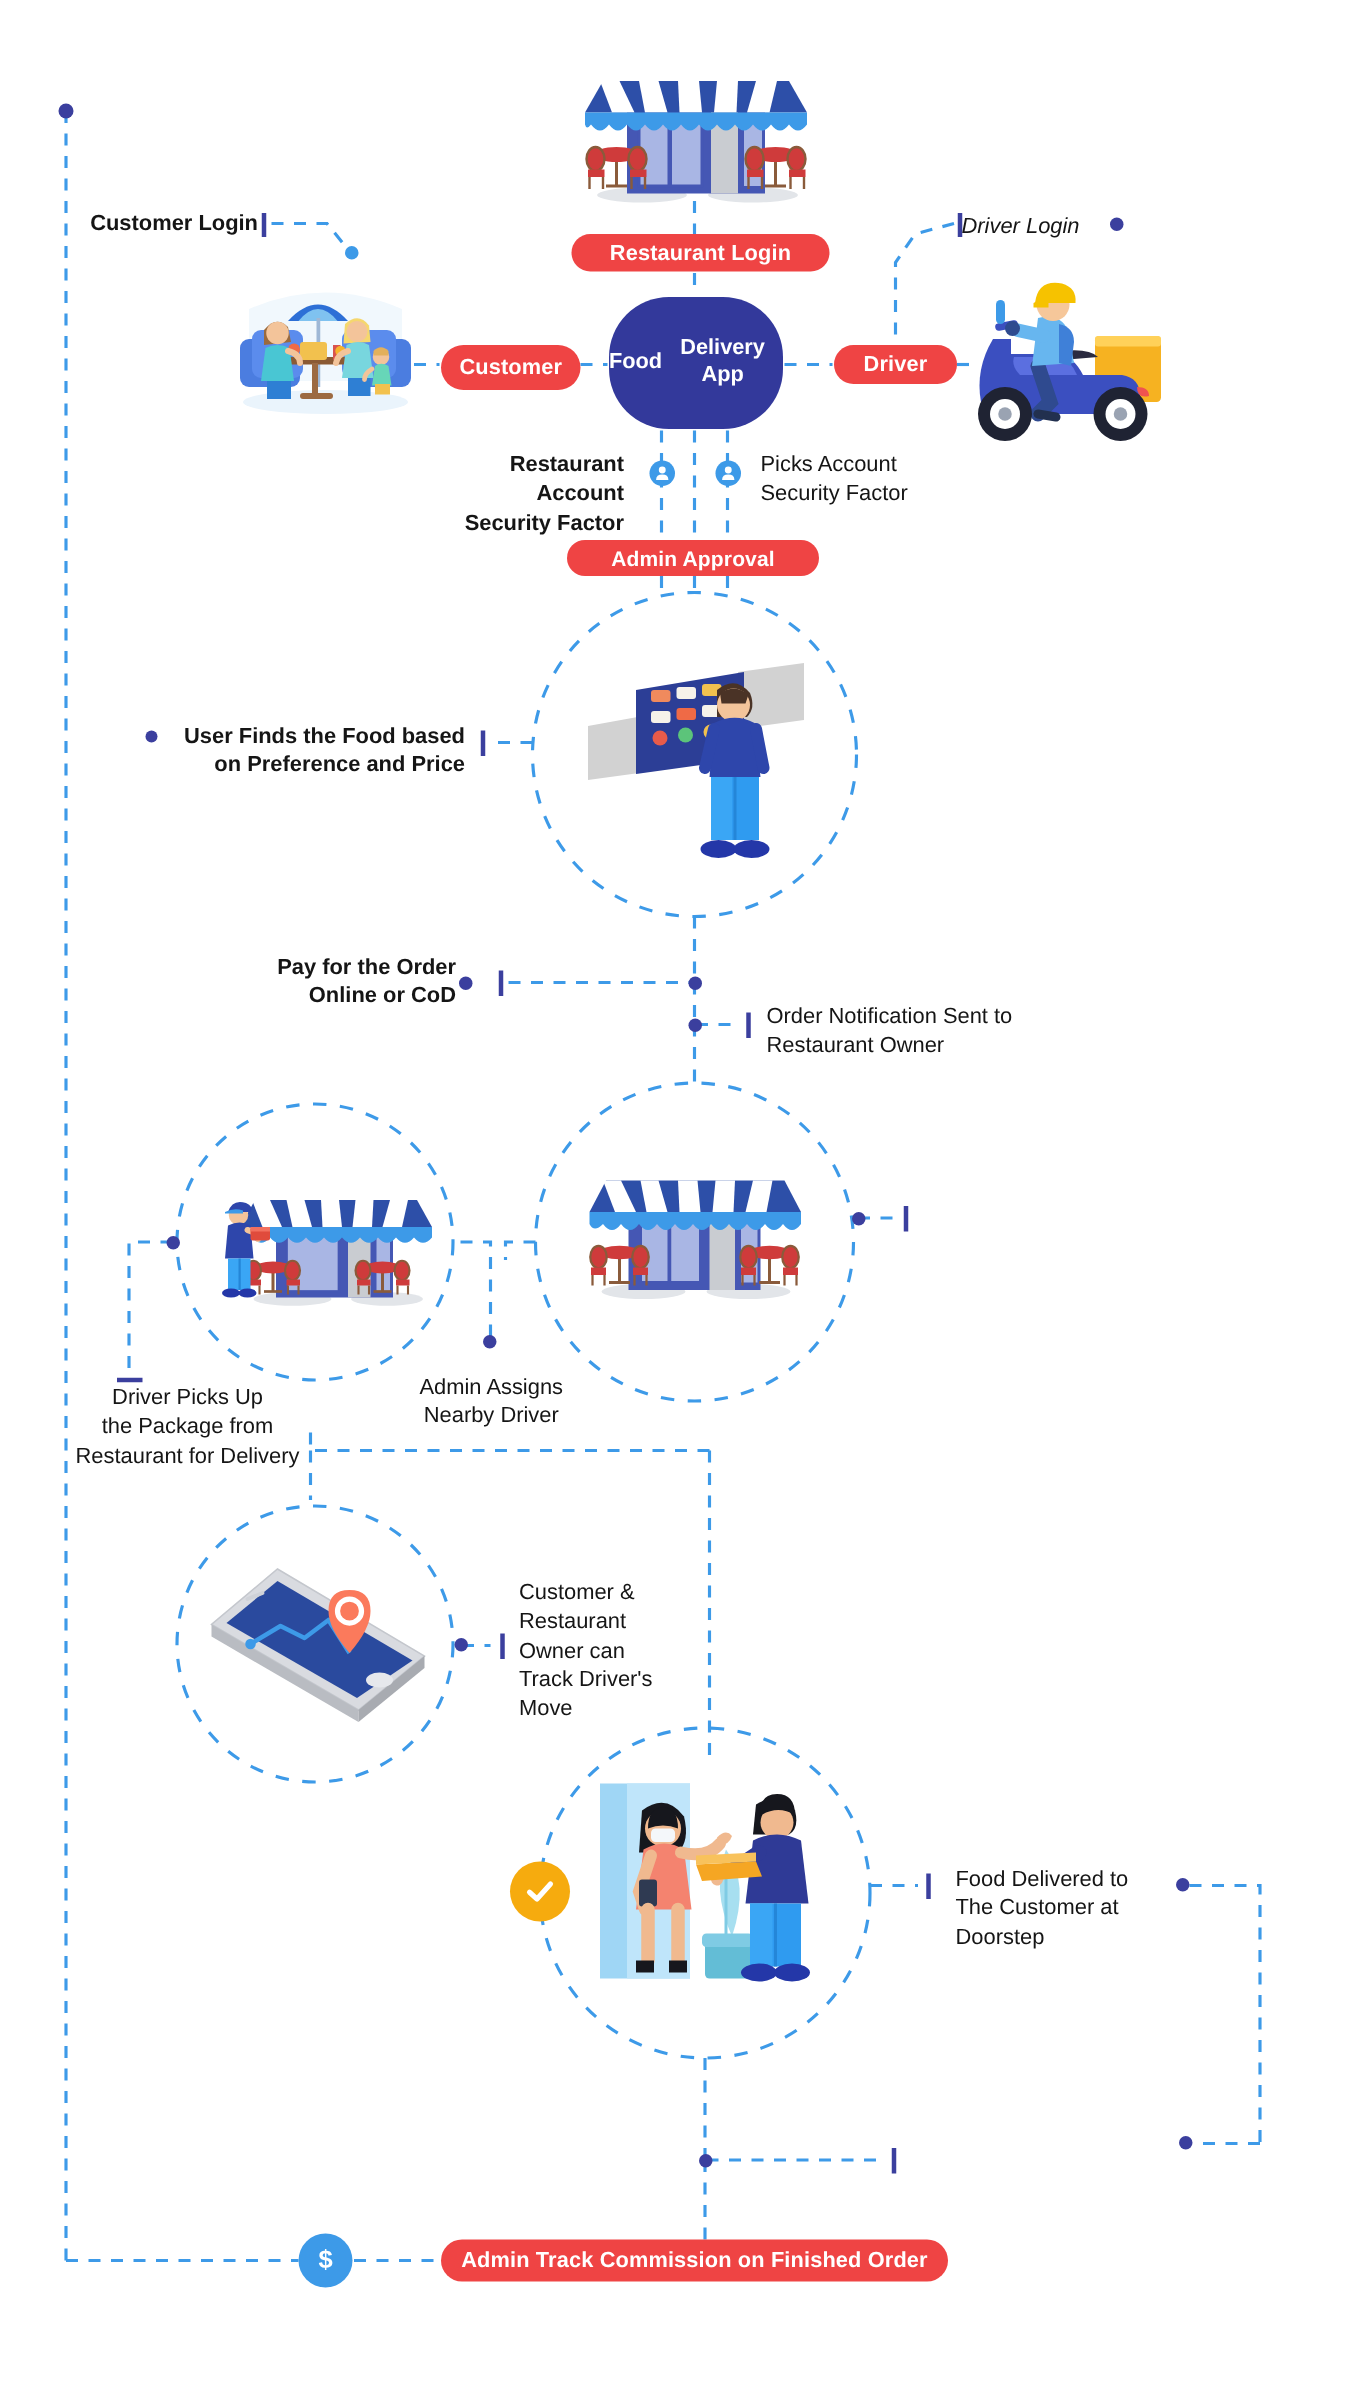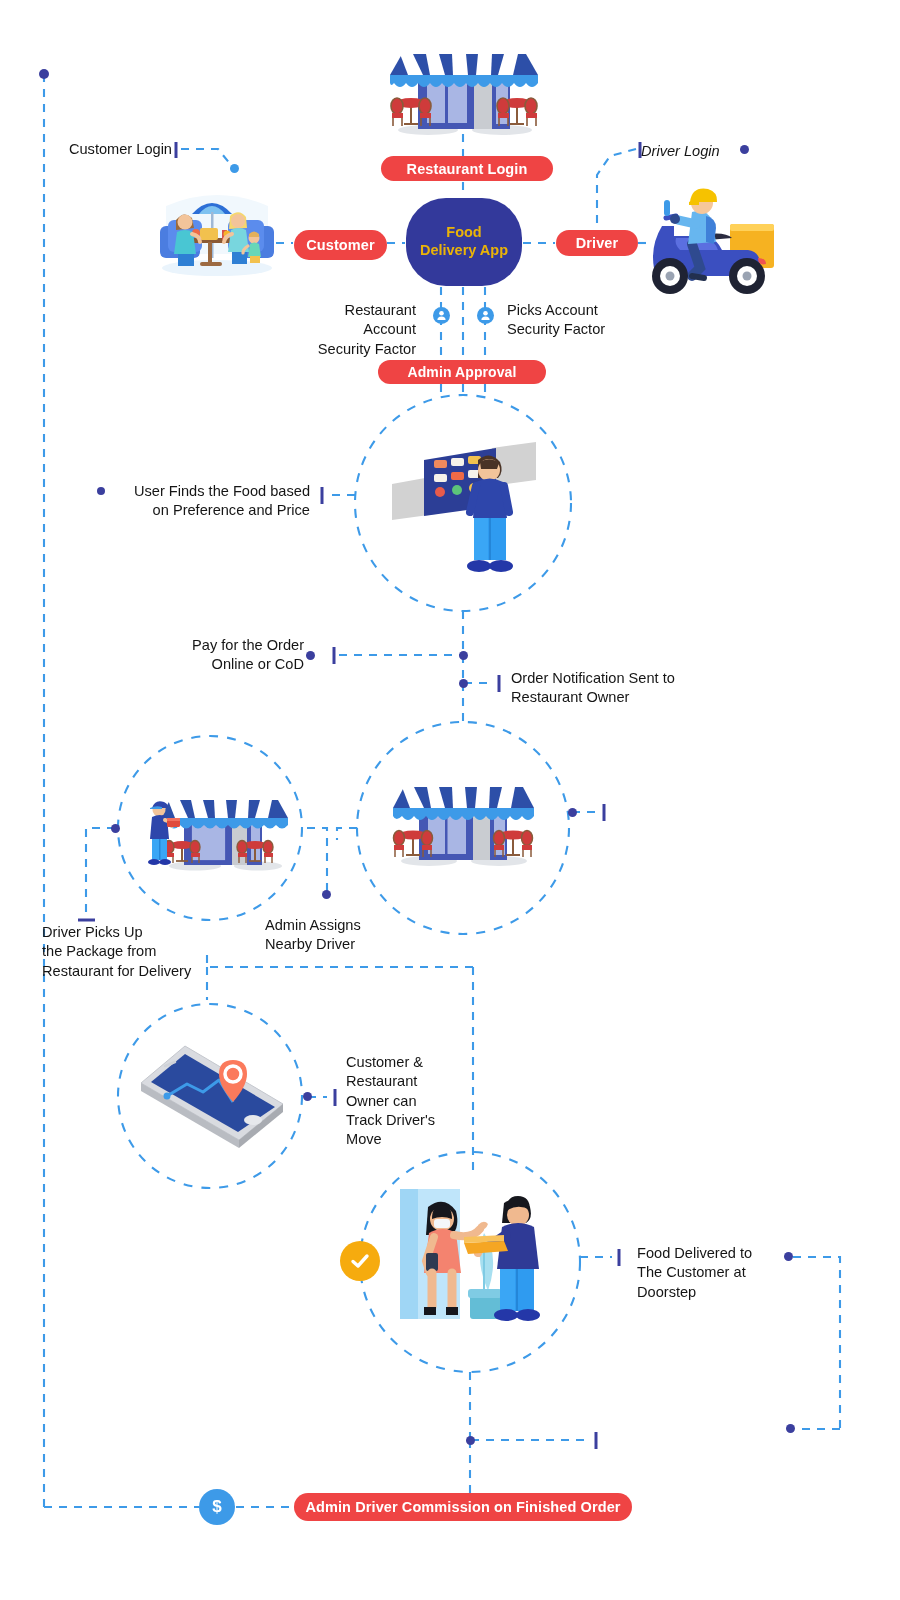--- a/index.html
+++ b/index.html
@@ -32,35 +32,35 @@
   .pill.p-restaurant-login{left:381px;top:156px;width:172px;height:25px;font-size:14.5px;}
   .pill.p-customer{left:294px;top:230px;width:93px;height:30px;font-size:14.5px;}
   .pill.p-driver{left:556px;top:230px;width:82px;height:26px;font-size:14.5px;}
   .pill.p-admin-approval{left:378px;top:360px;width:168px;height:24px;font-size:14px;}
   .pill.p-commission{left:294px;top:1493px;width:338px;height:28px;font-size:14.5px;}
 
   
   .hub{
     position:absolute;left:406px;top:198px;width:116px;height:88px;
     background:#33399b;border-radius:40px;
-    display:flex;flex-direction:column;align-items:center;justify-content:center;
-    color:#eab308;font-weight:bold;font-size:14.5px;line-height:1.22;text-align:center;
+    display:flex;align-items:center;justify-content:center;
+    color:#ffffff;font-weight:bold;font-size:14.5px;line-height:1.22;text-align:center;
   }
 
   
   .cap{
     position:absolute;
     color:#151515;
     font-size:14.6px;
     line-height:1.32;
     white-space:pre-line;
   }
-  .cap.r{text-align:right;}
+  .cap.r{text-align:right;font-weight:bold;}
   .cap.l{text-align:left;}
-  .cap.c{}
+  .cap.c{text-align:center;}
 
   .c-customer-login{left:52px;top:140px;width:120px;}
   .c-driver-login{left:641px;top:142px;width:110px;font-style:italic;}
   .c-restaurant-sec{left:258px;top:301px;width:158px;}
   .c-driver-sec{left:507px;top:301px;width:160px;}
   .c-user-finds{left:110px;top:482px;width:200px;}
   .c-pay-order{left:170px;top:636px;width:134px;}
   .c-order-notif{left:511px;top:669px;width:210px;}
   .c-restaurant-prep{left:613px;top:802px;width:210px;}
   .c-driver-picks{left:42px;top:923px;width:166px;}
@@ -511,21 +511,21 @@
 
   <div class="hub">
     <span>Food</span>
     <span>Delivery App</span>
   </div>
 
   <div class="pill p-restaurant-login">Restaurant Login</div>
   <div class="pill p-customer">Customer</div>
   <div class="pill p-driver">Driver</div>
   <div class="pill p-admin-approval">Admin Approval</div>
-  <div class="pill p-commission">Admin Driver Commission on Finished Order</div>
+  <div class="pill p-commission">Admin Track Commission on Finished Order</div>
 
   <div class="acct" style="left:433px;top:307px;">
     <svg width="11" height="11" viewBox="0 0 11 11">
         <circle cx="5.5" cy="3.3" r="2.3" fill="#fff"></circle>
         <path d="M1.4,10 q0,-3.6 4.1,-3.6 q4.1,0 4.1,3.6 z" fill="#fff"></path>
       </svg>
   </div>
   <div class="acct" style="left:477px;top:307px;">
     <svg width="11" height="11" viewBox="0 0 11 11">
         <circle cx="5.5" cy="3.3" r="2.3" fill="#fff"></circle>

